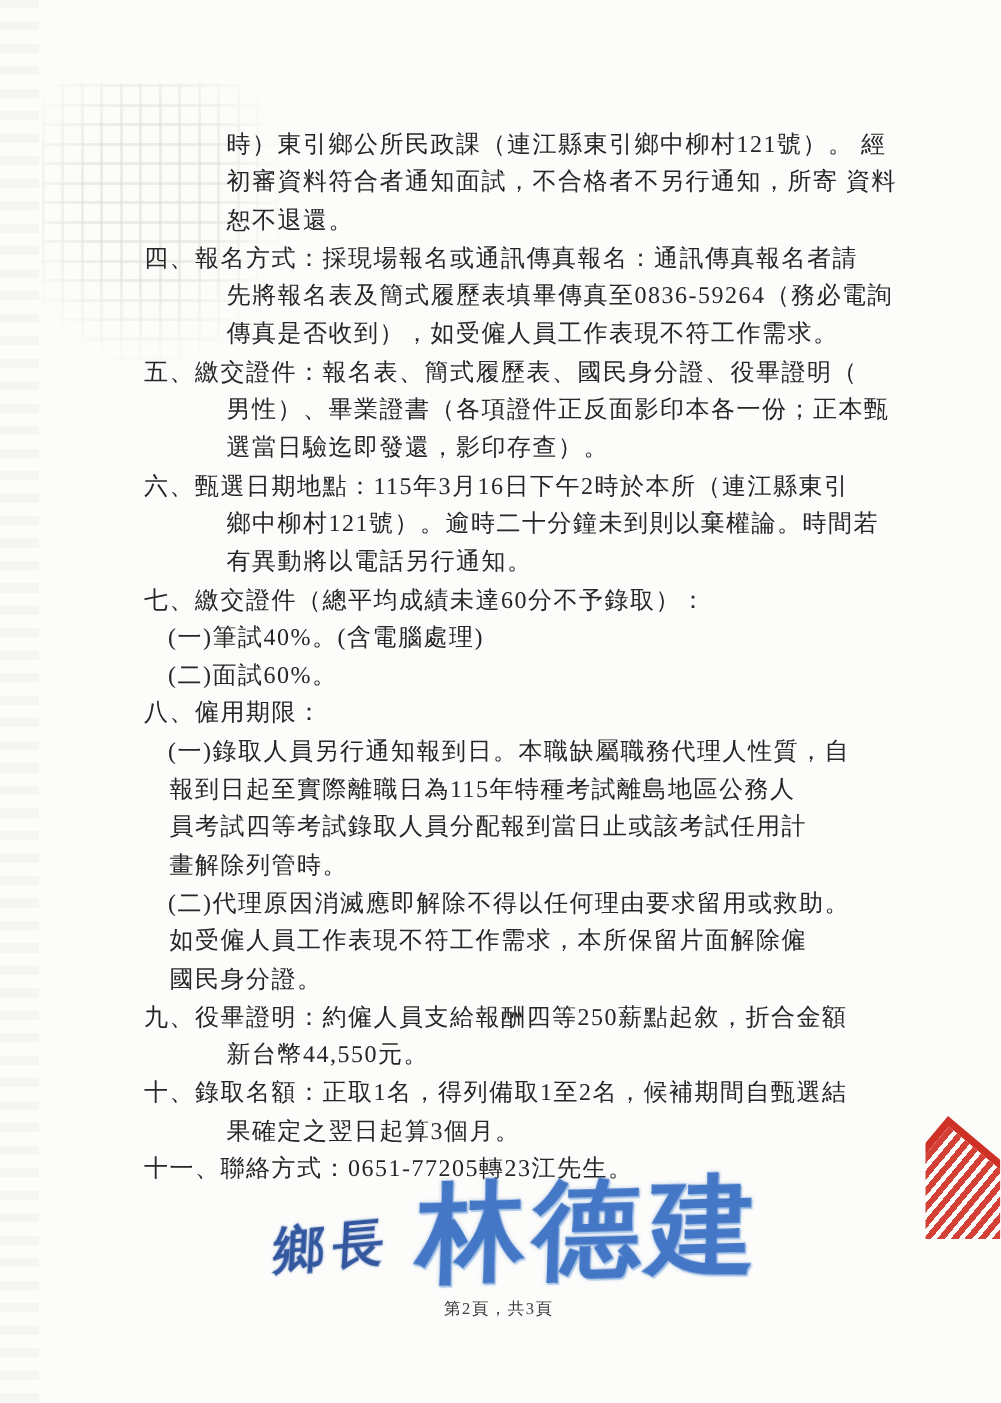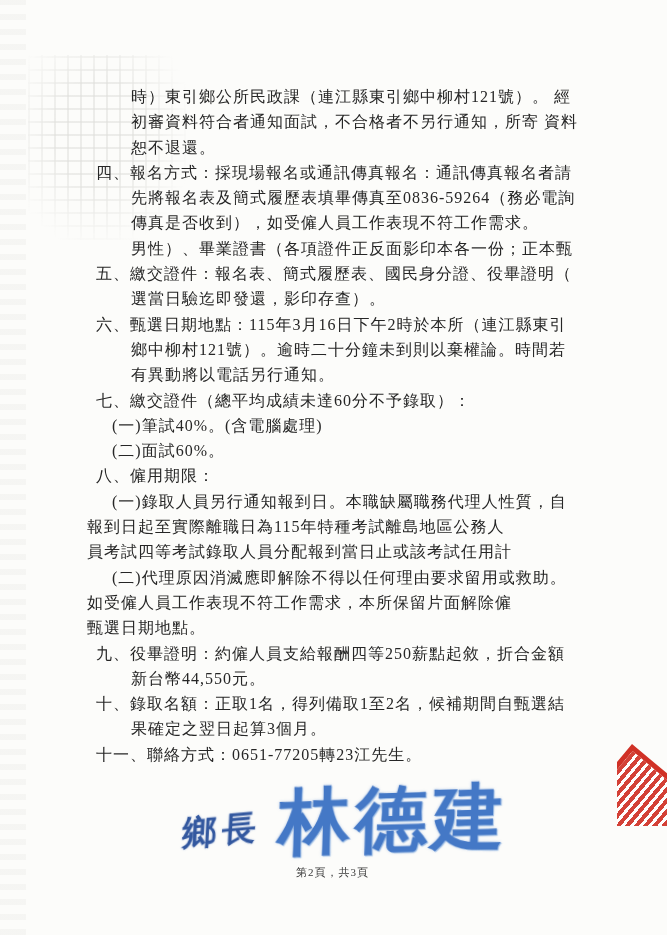--- a/index.html
+++ b/index.html
@@ -31,23 +31,23 @@
   }
   .content { position: absolute; top: 84px; left: 0; width: 100%; }
   .line {
     line-height: 25.3px;
     font-size: 16px;
     letter-spacing: 1px;
     color: #262626;
     white-space: nowrap;
   }
   .ind0 { padding-left: 96px; font-family: Liberation Serif, serif; }   
-  .ind1 { padding-left: 131px; }  
+  .ind1 { padding-left: 131px; margin-left: 20px; }  
   .sub  { padding-left: 112px; }  
-  .sub2 { padding-left: 87px; }  
+  .sub2 { padding-left: 113px; }  
 
   
   .signature {
     position: absolute; left: 182px; top: 772px;
     display: flex; align-items: center;
     pointer-events: none;
   }
   .sig-title {
     font-size: 34px; font-weight: bold;
     color: #33589f;
@@ -91,36 +91,37 @@
   <div class="left-texture"></div>
   <div class="watermark"></div>
 
   <div class="content">
     <div class="line ind1">時）東引鄉公所民政課（連江縣東引鄉中柳村121號）。 經</div>
     <div class="line ind1">初審資料符合者通知面試，不合格者不另行通知，所寄 資料</div>
     <div class="line ind1">恕不退還。</div>
     <div class="line ind0">四、報名方式：採現場報名或通訊傳真報名：通訊傳真報名者請</div>
     <div class="line ind1">先將報名表及簡式履歷表填畢傳真至0836-59264（務必電詢</div>
     <div class="line ind1">傳真是否收到），如受僱人員工作表現不符工作需求。</div>
+    <div class="line ind0">五、繳交證件：報名表、簡式履歷表、國民身分證、役畢證明（</div>
     <div class="line ind1">男性）、畢業證書（各項證件正反面影印本各一份；正本甄</div>
-    <div class="line ind0">五、繳交證件：報名表、簡式履歷表、國民身分證、役畢證明（</div>
     <div class="line ind1">選當日驗迄即發還，影印存查）。</div>
     <div class="line ind0">六、甄選日期地點：115年3月16日下午2時於本所（連江縣東引</div>
     <div class="line ind1">鄉中柳村121號）。逾時二十分鐘未到則以棄權論。時間若</div>
     <div class="line ind1">有異動將以電話另行通知。</div>
     <div class="line ind0">七、繳交證件（總平均成績未達60分不予錄取）：</div>
     <div class="line sub">(一)筆試40%。(含電腦處理)</div>
     <div class="line sub">(二)面試60%。</div>
     <div class="line ind0">八、僱用期限：</div>
     <div class="line sub">(一)錄取人員另行通知報到日。本職缺屬職務代理人性質，自</div>
     <div class="line sub2">報到日起至實際離職日為115年特種考試離島地區公務人</div>
     <div class="line sub2">員考試四等考試錄取人員分配報到當日止或該考試任用計</div>
+    <div class="line sub2">畫解除列管時。</div>
     <div class="line sub">(二)代理原因消滅應即解除不得以任何理由要求留用或救助。</div>
     <div class="line sub2">如受僱人員工作表現不符工作需求，本所保留片面解除僱</div>
-    <div class="line sub2">甄選日期地點。</div>
+    <div class="line sub2">國民身分證。</div>
     <div class="line ind0">九、役畢證明：約僱人員支給報酬四等250薪點起敘，折合金額</div>
     <div class="line ind1">新台幣44,550元。</div>
     <div class="line ind0">十、錄取名額：正取1名，得列備取1至2名，候補期間自甄選結</div>
     <div class="line ind1">果確定之翌日起算3個月。</div>
     <div class="line ind0">十一、聯絡方式：0651-77205轉23江先生。</div>
   </div>
 
   <div class="signature">
     <span class="sig-title">鄉長</span>
     <span class="sig-name">林德建</span>

